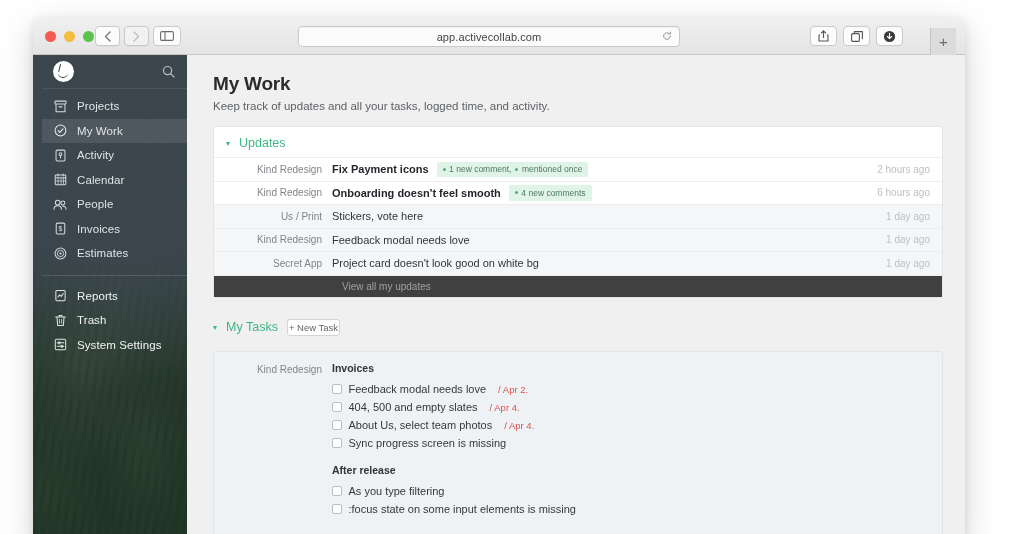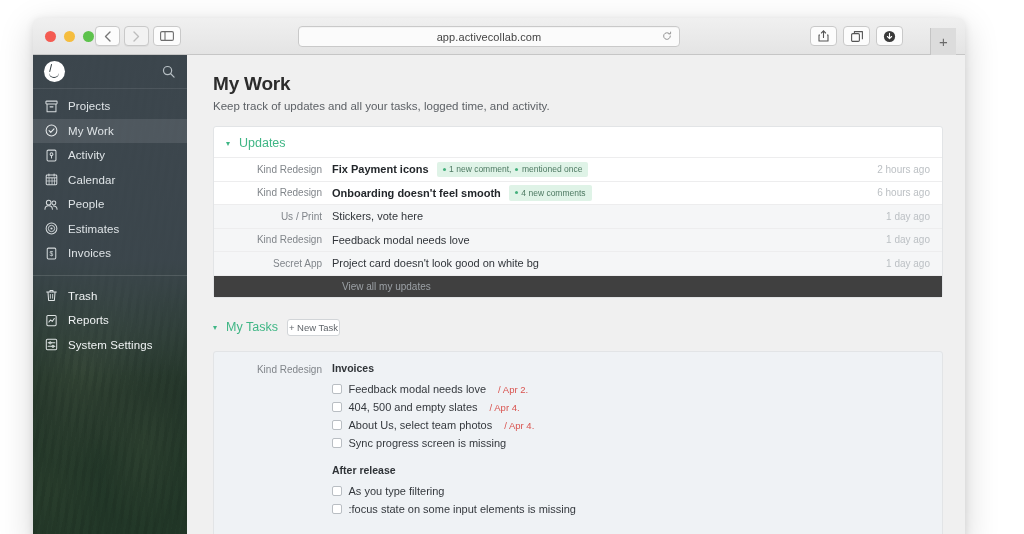--- a/index.html
+++ b/index.html
@@ -128,21 +128,21 @@
   }
   #sidebar-scrim {
     position: absolute; inset: 0;
     background: linear-gradient(180deg,
       rgba(58,68,75,0.97) 0%,
       rgba(58,68,75,0.95) 42%,
       rgba(48,60,62,0.80) 52%,
       rgba(32,46,40,0.55) 66%,
       rgba(24,38,30,0.45) 100%);
   }
-  #sidebar-inner { position: relative; z-index: 3; }
+  #sidebar-inner { position: relative; z-index: 3; padding-left: 9px; }
 
   #sidebar-top {
     height: 34px;
     display: flex; align-items: center; justify-content: space-between;
     padding: 0 12px 0 11px;
     border-bottom: 1px solid rgba(255,255,255,0.09);
   }
   #logo-mark {
     width: 21px; height: 21px; border-radius: 50%;
     background: #ffffff;
@@ -460,63 +460,63 @@
                   <path d="M1 12.2 C1 9.6 2.8 8.4 5 8.4 C7.2 8.4 9 9.6 9 12.2" fill="none" stroke="#e3e8ea" stroke-width="1.1" stroke-linecap="round"></path>
                   <path d="M10 8.6 C12.2 8.6 14 9.8 14 12.2" fill="none" stroke="#e3e8ea" stroke-width="1.1" stroke-linecap="round"></path>
                 </svg>
             </span>
             <span class="nav-label">People</span>
           </div>
 
           <div class="nav-item">
             <span class="nav-ico">
               <svg width="13" height="13" viewBox="0 0 14 14">
+                  <rect x="2.4" y="1.2" width="9.2" height="11.6" rx="1.2" fill="none" stroke="#e3e8ea" stroke-width="1.1"></rect>
+                  <text x="7" y="9.6" font-size="7.2" fill="#e3e8ea" text-anchor="middle" font-family="Liberation Sans, sans-serif">$</text>
+                </svg>
+            </span>
+            <span class="nav-label">Invoices</span>
+          </div>
+
+          <div class="nav-item">
+            <span class="nav-ico">
+              <svg width="13" height="13" viewBox="0 0 14 14">
                   <circle cx="7" cy="7" r="5.8" fill="none" stroke="#e3e8ea" stroke-width="1.1"></circle>
                   <circle cx="7" cy="7" r="3.4" fill="none" stroke="#e3e8ea" stroke-width="1"></circle>
                   <circle cx="7" cy="7" r="1.2" fill="#e3e8ea"></circle>
                 </svg>
             </span>
             <span class="nav-label">Estimates</span>
           </div>
-
-          <div class="nav-item">
-            <span class="nav-ico">
-              <svg width="13" height="13" viewBox="0 0 14 14">
-                  <rect x="2.4" y="1.2" width="9.2" height="11.6" rx="1.2" fill="none" stroke="#e3e8ea" stroke-width="1.1"></rect>
-                  <text x="7" y="9.6" font-size="7.2" fill="#e3e8ea" text-anchor="middle" font-family="Liberation Sans, sans-serif">$</text>
-                </svg>
-            </span>
-            <span class="nav-label">Invoices</span>
-          </div>
         </div>
 
         <div id="nav-divider"></div>
 
         <div>
+          <div class="nav-item dim">
+            <span class="nav-ico">
+              <svg width="13" height="13" viewBox="0 0 14 14">
+                  <rect x="2" y="1.6" width="10" height="11" rx="1.2" fill="none" stroke="#eef2f3" stroke-width="1.1"></rect>
+                  <path d="M4.2 8.6 L6 6.4 L7.8 8 L10 4.8" fill="none" stroke="#eef2f3" stroke-width="1.1" stroke-linecap="round" stroke-linejoin="round"></path>
+                </svg>
+            </span>
+            <span class="nav-label">Reports</span>
+          </div>
+
           <div class="nav-item dim">
             <span class="nav-ico">
               <svg width="13" height="13" viewBox="0 0 14 14">
                   <path d="M1.8 3.2 L12.2 3.2" stroke="#eef2f3" stroke-width="1.1" stroke-linecap="round"></path>
                   <path d="M3.2 3.2 L3.9 12.4 L10.1 12.4 L10.8 3.2" fill="none" stroke="#eef2f3" stroke-width="1.1" stroke-linejoin="round"></path>
                   <path d="M5.4 3.2 L5.4 1.6 L8.6 1.6 L8.6 3.2" fill="none" stroke="#eef2f3" stroke-width="1.1" stroke-linejoin="round"></path>
                   <line x1="5.8" y1="5.4" x2="5.8" y2="10.4" stroke="#eef2f3" stroke-width="0.9"></line>
                   <line x1="8.2" y1="5.4" x2="8.2" y2="10.4" stroke="#eef2f3" stroke-width="0.9"></line>
                 </svg>
             </span>
             <span class="nav-label">Trash</span>
-          </div>
-
-          <div class="nav-item dim">
-            <span class="nav-ico">
-              <svg width="13" height="13" viewBox="0 0 14 14">
-                  <rect x="2" y="1.6" width="10" height="11" rx="1.2" fill="none" stroke="#eef2f3" stroke-width="1.1"></rect>
-                  <path d="M4.2 8.6 L6 6.4 L7.8 8 L10 4.8" fill="none" stroke="#eef2f3" stroke-width="1.1" stroke-linecap="round" stroke-linejoin="round"></path>
-                </svg>
-            </span>
-            <span class="nav-label">Reports</span>
           </div>
 
           <div class="nav-item dim">
             <span class="nav-ico">
               <svg width="13" height="13" viewBox="0 0 14 14">
                   <rect x="1.4" y="1.4" width="11.2" height="11.2" rx="1.2" fill="none" stroke="#eef2f3" stroke-width="1.1"></rect>
                   <line x1="3.4" y1="5.2" x2="10.6" y2="5.2" stroke="#eef2f3" stroke-width="1.1" stroke-linecap="round"></line>
                   <circle cx="5.6" cy="5.2" r="1.2" fill="none" stroke="#eef2f3" stroke-width="1"></circle>
                   <line x1="3.4" y1="9" x2="10.6" y2="9" stroke="#eef2f3" stroke-width="1.1" stroke-linecap="round"></line>
                   <circle cx="8.6" cy="9" r="1.2" fill="none" stroke="#eef2f3" stroke-width="1"></circle>

